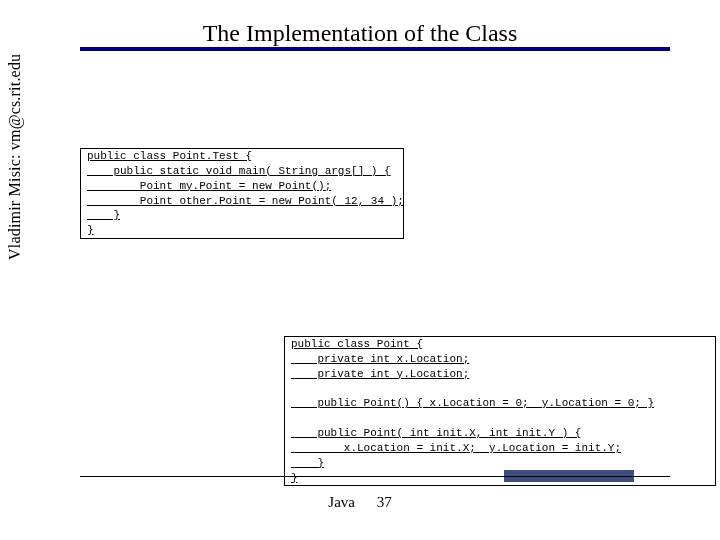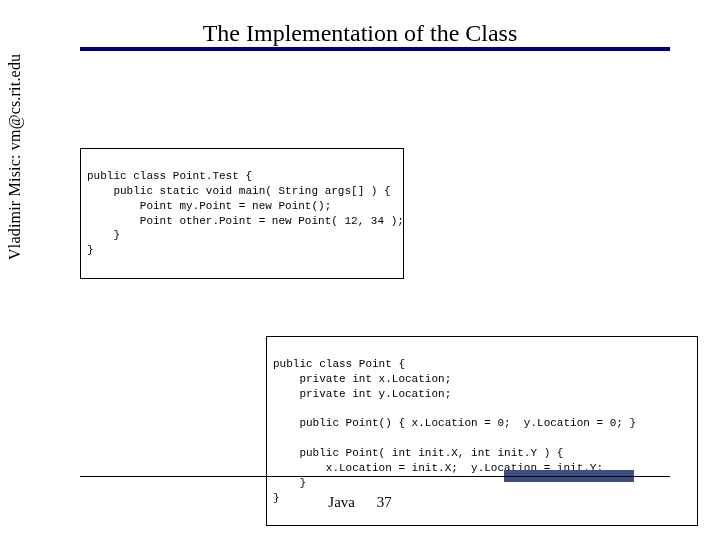--- a/index.html
+++ b/index.html
@@ -22,32 +22,33 @@
     margin: 0 50px 0 80px;
     height: 4px;
     background: #000080;
   }
   .codebox {
     font-family: "Courier New", monospace;
     font-size: 11px;
     line-height: 1.35;
     white-space: pre;
     border: 1px solid #000;
-    padding: 20px 6px;
+    padding: 0 6px;
     background: #fff;
+    text-decoration: underline;
   }
   .box1 {
     position: absolute;
     left: 80px;
     top: 148px;
     width: 310px;
   }
   .box2 {
     position: absolute;
-    left: 266px;
+    left: 284px;
     top: 336px;
     width: 418px;
   }
   .sidebar {
     position: absolute;
     left: 6px;
     top: 260px;
     width: 270px;
     transform: rotate(-90deg);
     transform-origin: left top;

